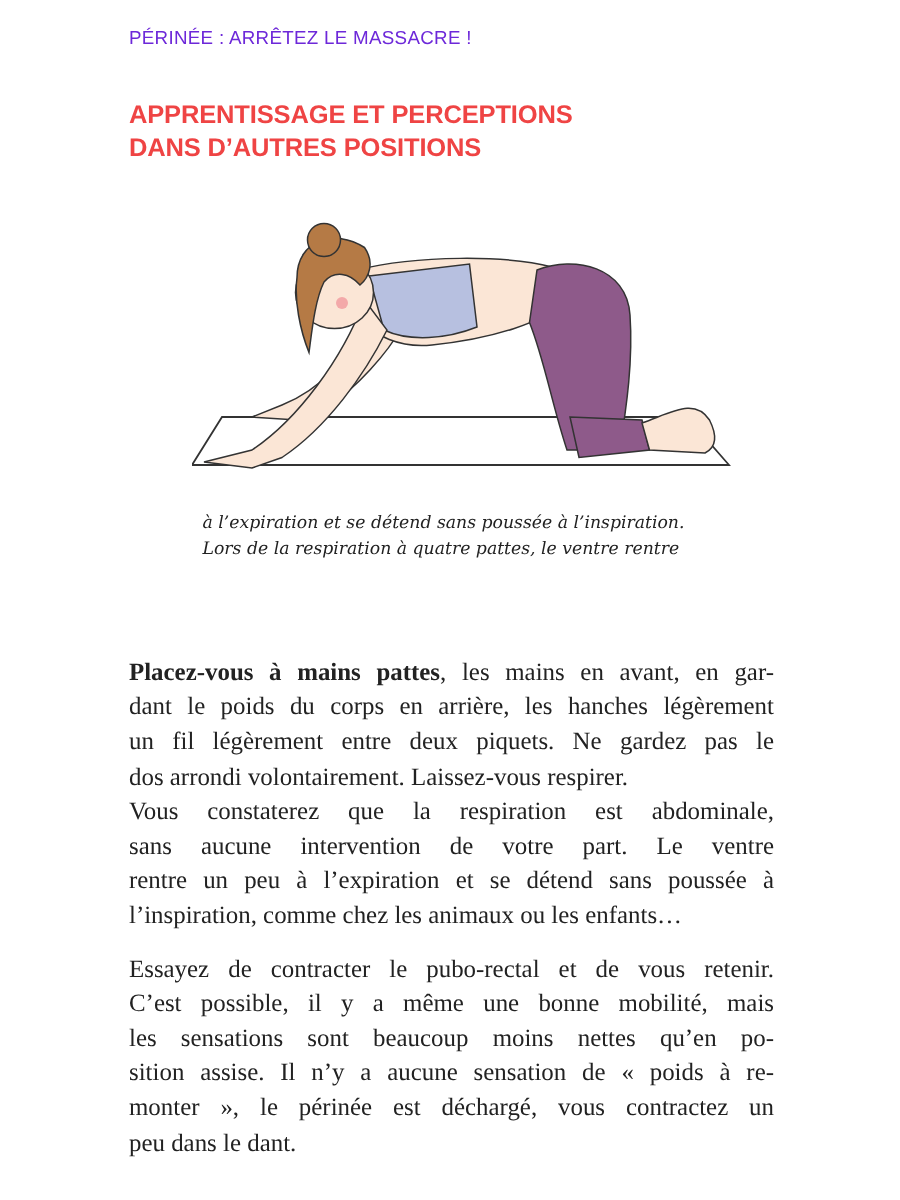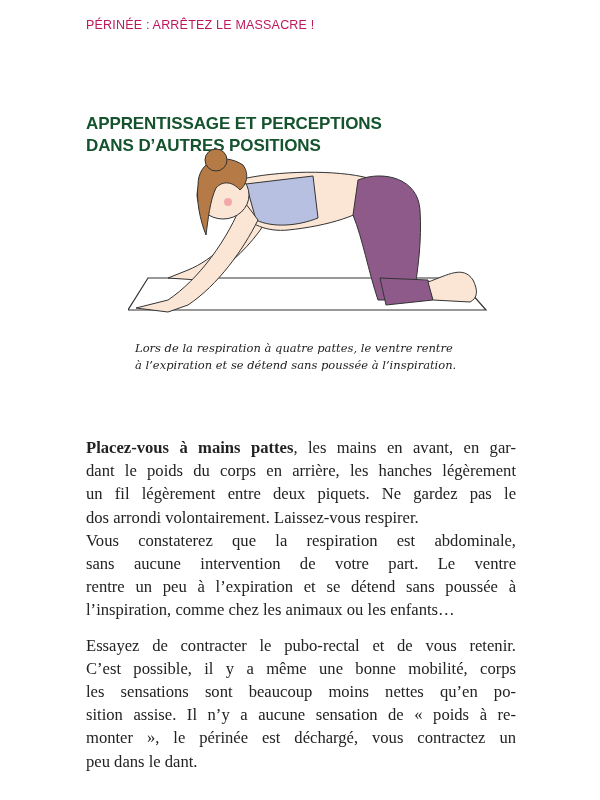--- a/index.html
+++ b/index.html
@@ -1,26 +1,26 @@
 <!DOCTYPE html>
 <html><head>
   <meta charset="utf-8">
   <style>
     html, body { margin: 0; padding: 0; background: #ffffff; }
     body { width: 600px; height: 800px; position: relative; overflow: hidden; }
     .page { position: absolute; left: 0; top: 0; width: 600px; height: 800px; background: #fff; }
     .running-head {
       position: absolute; left: 86px; top: 18px;
       font-family: "Liberation Sans", sans-serif; font-size: 12.5px;
-      color: #be185d; letter-spacing: 0.2px;
+      color: #6d28d9; letter-spacing: 0.2px;
     }
     .section-title {
       position: absolute; left: 86px; top: 66px; width: 420px;
       font-family: "Liberation Sans", sans-serif; font-size: 17px; font-weight: bold;
-      color: #14532d; line-height: 22px; letter-spacing: -0.1px; margin-top: 47px;
+      color: #ef4444; line-height: 22px; letter-spacing: -0.1px;
     }
     .section-title div { white-space: nowrap; }
     .illustration { position: absolute; left: 128px; top: 140px; width: 360px; height: 200px; }
     .caption {
       position: absolute; left: 135px; top: 340px; width: 380px;
       font-family: "DejaVu Serif", serif; font-style: italic; font-size: 11.5px;
       color: #222; line-height: 17px;
     }
     .caption div { white-space: nowrap; }
     .body-text {
@@ -65,38 +65,38 @@
     <path d="M115,60 C100,100 70,140 40,160 L8,168 L40,172 L60,165 C90,145 115,110 130,80 Z" fill="#fbe6d6" stroke="#333" stroke-width="1"></path>
 
     <ellipse cx="95" cy="55" rx="26" ry="24" fill="#fbe6d6" stroke="#333" stroke-width="1"></ellipse>
 
     <path d="M70,45 C70,20 95,12 115,25 C122,35 118,45 112,50 C105,42 95,40 88,48 C82,60 80,80 78,95 C72,80 68,60 70,45 Z" fill="#b57a45" stroke="#333" stroke-width="1"></path>
     <circle cx="88" cy="20" r="11" fill="#b57a45" stroke="#333" stroke-width="1"></circle>
     <circle cx="100" cy="62" r="4" fill="#f3a9a9"></circle>
   </svg>
 
   <div class="caption">
+    <div>à l’expiration et se détend sans poussée à l’inspiration.</div>
     <div>Lors de la respiration à quatre pattes, le ventre rentre</div>
-    <div>à l’expiration et se détend sans poussée à l’inspiration.</div>
   </div>
 
   <div class="body-text">
     <p>
       <span class="line"><b>Placez-vous à mains pattes</b><span>, les mains en avant, en gar-</span></span>
       <span class="line">dant le poids du corps en arrière, les hanches légèrement</span>
       <span class="line">un fil légèrement entre deux piquets. Ne gardez pas le</span>
       <span class="line last">dos arrondi volontairement. Laissez-vous respirer.</span>
       <span class="line">Vous constaterez que la respiration est abdominale,</span>
       <span class="line">sans aucune intervention de votre part. Le ventre</span>
       <span class="line">rentre un peu à l’expiration et se détend sans poussée à</span>
       <span class="line last">l’inspiration, comme chez les animaux ou les enfants…</span>
     </p>
     <p>
       <span class="line">Essayez de contracter le pubo-rectal et de vous retenir.</span>
-      <span class="line">C’est possible, il y a même une bonne mobilité, corps</span>
+      <span class="line">C’est possible, il y a même une bonne mobilité, mais</span>
       <span class="line">les sensations sont beaucoup moins nettes qu’en po-</span>
       <span class="line">sition assise. Il n’y a aucune sensation de « poids à re-</span>
       <span class="line">monter », le périnée est déchargé, vous contractez un</span>
       <span class="line last">peu dans le dant.</span>
     </p>
   </div>
 
 </div>
 
 </body></html>

